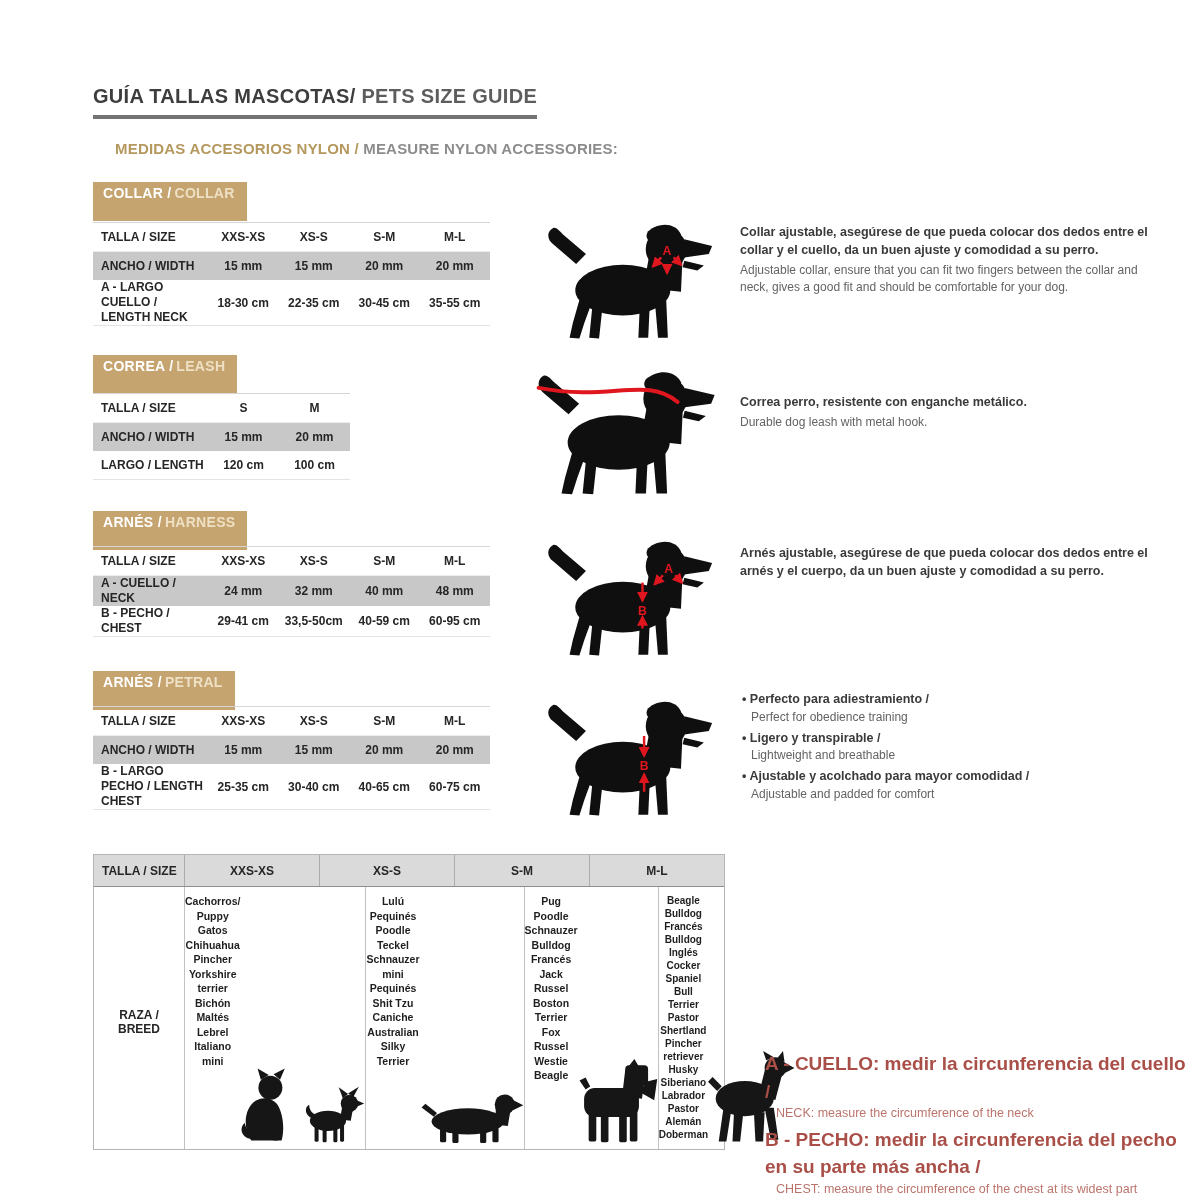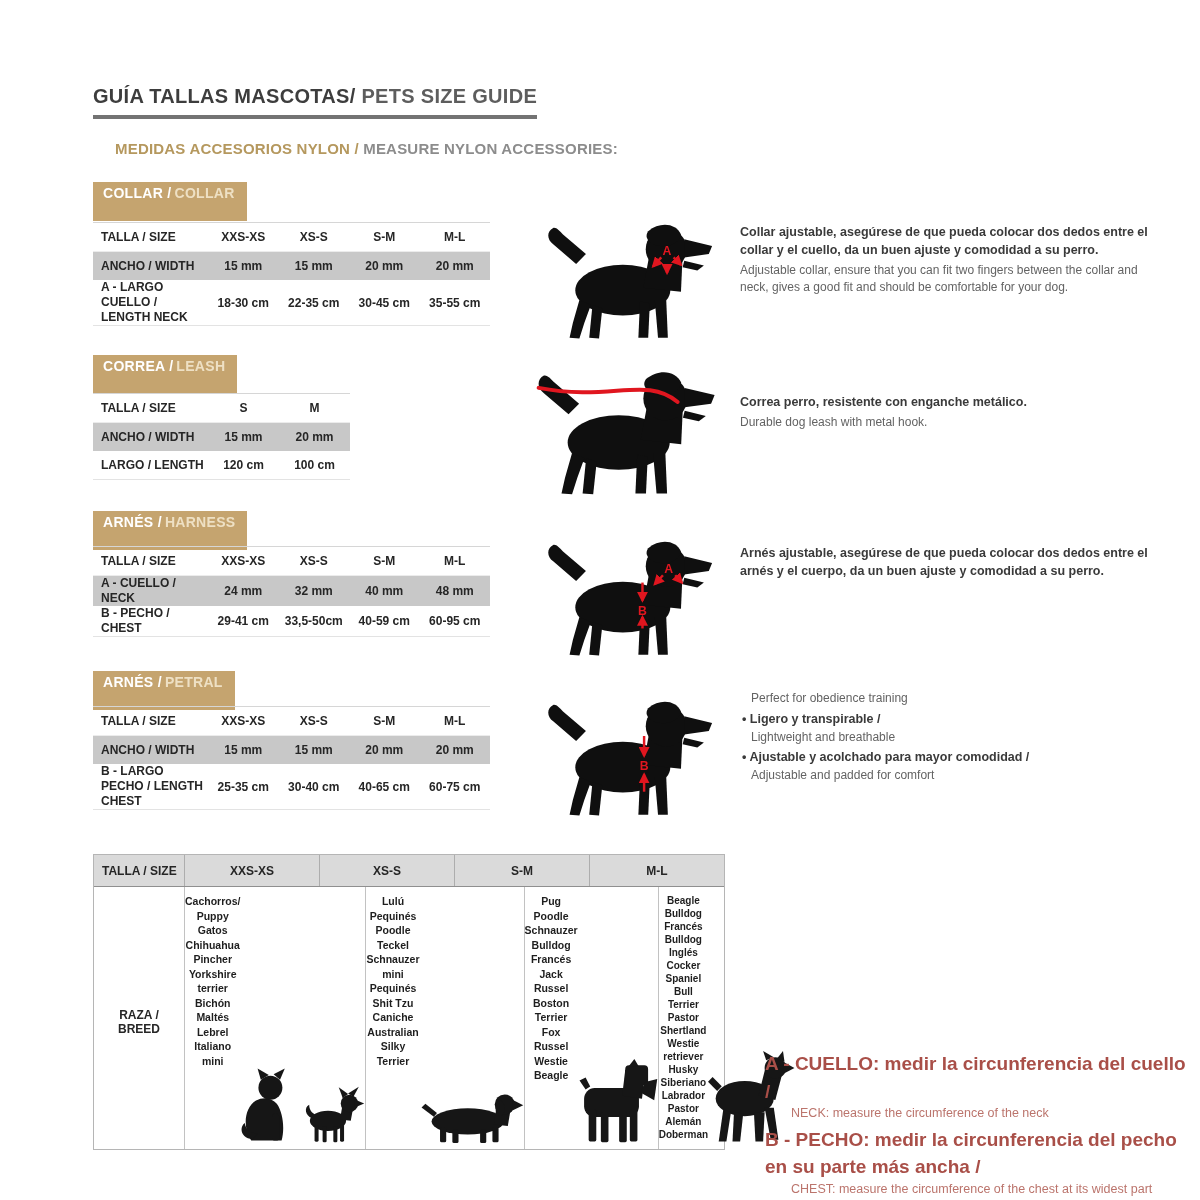--- a/index.html
+++ b/index.html
@@ -69,21 +69,21 @@
   .breedlist{font-size:10.5px;font-weight:bold;text-align:center;line-height:14.5px;color:#1e1e1e;}
   .breedlist.tight{font-size:10px;line-height:13px;}
   .sil-row{margin-top:auto;display:flex;justify-content:center;align-items:flex-end;
            gap:5px;padding-bottom:6px;}
   .sil{fill:#161616;}
 
   
   .notes{position:absolute;left:765px;top:1050px;width:430px;}
   .note{margin-bottom:3px;}
   .note .es{font-size:19px;font-weight:bold;color:#a94f48;line-height:1.45;}
-  .note .en{font-size:12.5px;color:#bb746c;line-height:1.4;margin-left:26px;}
+  .note .en{font-size:12.5px;color:#bb746c;line-height:1.4;margin-left:11px;}
 </style>
 </head>
 <body>
 
 <svg width="0" height="0" style="position:absolute" aria-hidden="true">
   <defs>
     <marker id="arr" viewBox="0 0 10 10" refX="8" refY="5" markerWidth="4.5" markerHeight="4.5" orient="auto-start-reverse">
       <path d="M0,0 L10,5 L0,10 Z" fill="#e0161f"></path>
     </marker>
     <symbol id="dog-sym" viewBox="0 0 210 150">
@@ -316,20 +316,21 @@
     </div>
   </div>
   <svg class="dogfig" style="left:545px;top:695px" width="172" height="123" viewBox="0 0 210 150">
     <use href="#dog-sym"></use>
     <path class="mk" d="M121,50 L121,74" marker-end="url(#arr)"></path>
     <text class="mk-letter" x="121" y="92">B</text>
     <path class="mk" d="M121,118 L121,97" marker-end="url(#arr)"></path>
   </svg>
   <div class="bullets">
     <div class="bullet">
+      <div class="es">Perfecto para adiestramiento /</div>
       <div class="en">Perfect for obedience training</div>
     </div>
     <div class="bullet">
       <div class="es">Ligero y transpirable /</div>
       <div class="en">Lightweight and breathable</div>
     </div>
     <div class="bullet">
       <div class="es">Ajustable y acolchado para mayor comodidad /</div>
       <div class="en">Adjustable and padded for comfort</div>
     </div>
@@ -403,21 +404,21 @@
         </div>
       </div>
       <div class="bt-col">
         <div class="breedlist tight">
             <div>Beagle</div>
             <div>Bulldog Francés</div>
             <div>Bulldog Inglés</div>
             <div>Cocker Spaniel</div>
             <div>Bull Terrier</div>
             <div>Pastor Shertland</div>
-            <div>Westie retriever</div>
+            <div>Pincher retriever</div>
             <div>Husky Siberiano</div>
             <div>Labrador</div>
             <div>Pastor Alemán</div>
             <div>Doberman</div>
           </div>
         <div class="sil-row">
           <svg class="sil" width="88" height="92" viewBox="0 0 115 120">
               <use href="#dob-sym"></use>
             </svg>
         </div>

